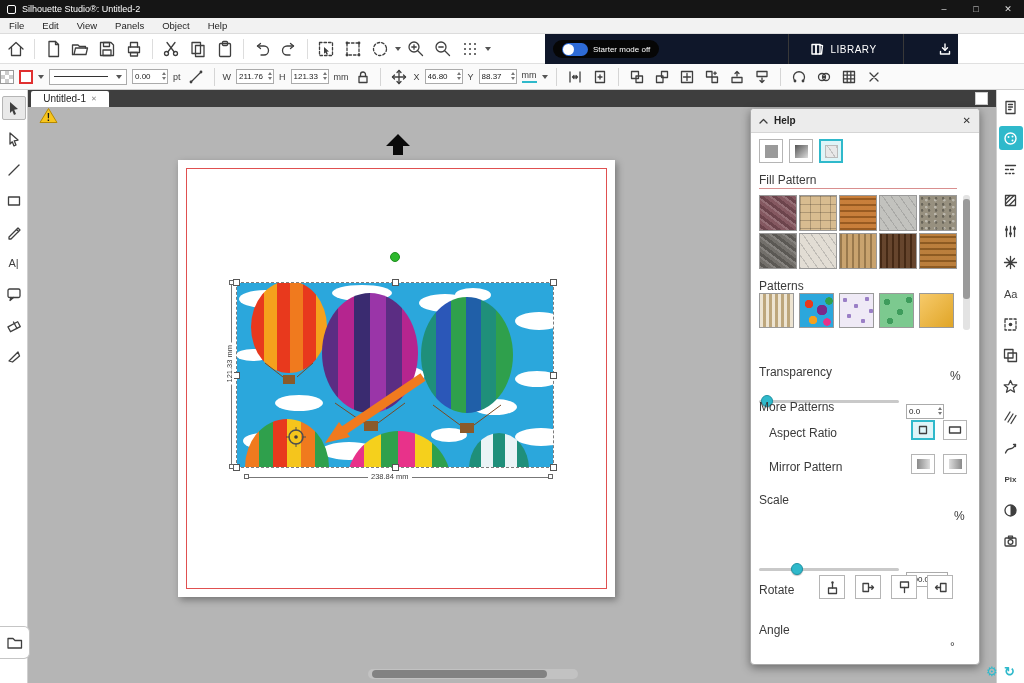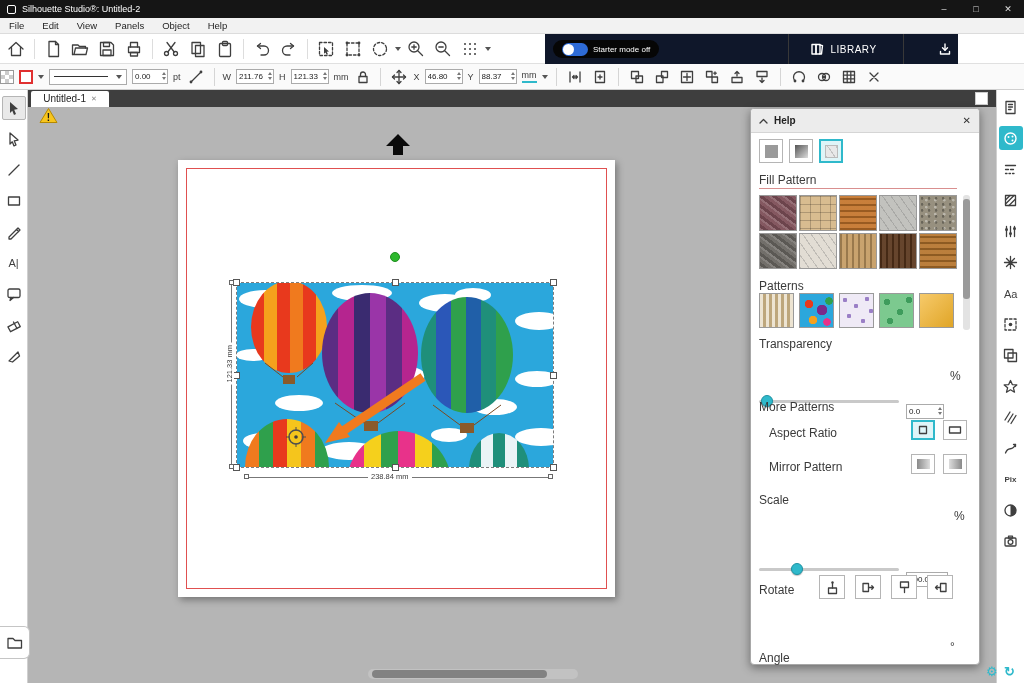--- a/index.html
+++ b/index.html
@@ -605,21 +605,21 @@
 
     <span class="plbl abs" style="left:8px;top:170px">Patterns</span>
     <div class="abs" style="left:8px;top:184px;display:flex;gap:5px">
       <div class="pt pt-stripes" style="background-color: rgb(216, 196, 156);"></div>
       <div class="pt pt-balloons" style="background-color: rgb(43, 167, 220);"></div>
       <div class="pt pt-dots" style="background-color: rgb(239, 234, 246);"></div>
       <div class="pt pt-clover" style="background-color: rgb(124, 201, 143);"></div>
       <div class="pt pt-solid" style="background-color: rgb(243, 179, 42);"></div>
     </div>
 
-    <span class="plbl abs" style="left:8px;top:228px">Transparency</span>
+    <span class="plbl abs" style="left:8px;top:256px">Transparency</span>
     <div class="slider abs" style="left:8px;top:262px;width:140px">
       <span class="track"></span>
       <span class="knob" style="left:2px"></span>
     </div>
     <span class="numwrap abs" style="left:155px;top:258px;width:38px">
       <input value="0.0" style="">
       <span class="spin">
           <span class="cu"></span>
           <span class="cd"></span>
         </span>
@@ -683,21 +683,21 @@
           <path d="M8.5 8.5 V13.5"></path>
         </svg>
       </span>
     <span class="rotbtn abs" style="left:176px;top:466px">
         <svg class="ic" width="17" height="17">
           <rect x="8.5" y="4.5" width="5.5" height="8"></rect>
           <path d="M8.5 8.5 H3.5 M5.2 6.8 L3.5 8.5 L5.2 10.2"></path>
         </svg>
       </span>
 
-    <span class="plbl abs" style="left:8px;top:542px">Angle</span>
+    <span class="plbl abs" style="left:8px;top:514px">Angle</span>
 
     <span class="plbl abs" style="left:199px;top:531px">°</span>
   </div>
 
   <div class="abs" style="left:996px;top:90px;width:28px;height:593px;background:#fff;border-left:1px solid #d0d0d0;display:flex;flex-direction:column;align-items:center;gap:7px;padding-top:5px">
     <span class="rtool">
         <svg class="ic" width="17" height="17">
           <rect x="4" y="2.5" width="9" height="12"></rect>
           <path d="M6.5 5.5 H10.5 M6.5 8 H10.5 M6.5 10.5 H9"></path>
         </svg>

